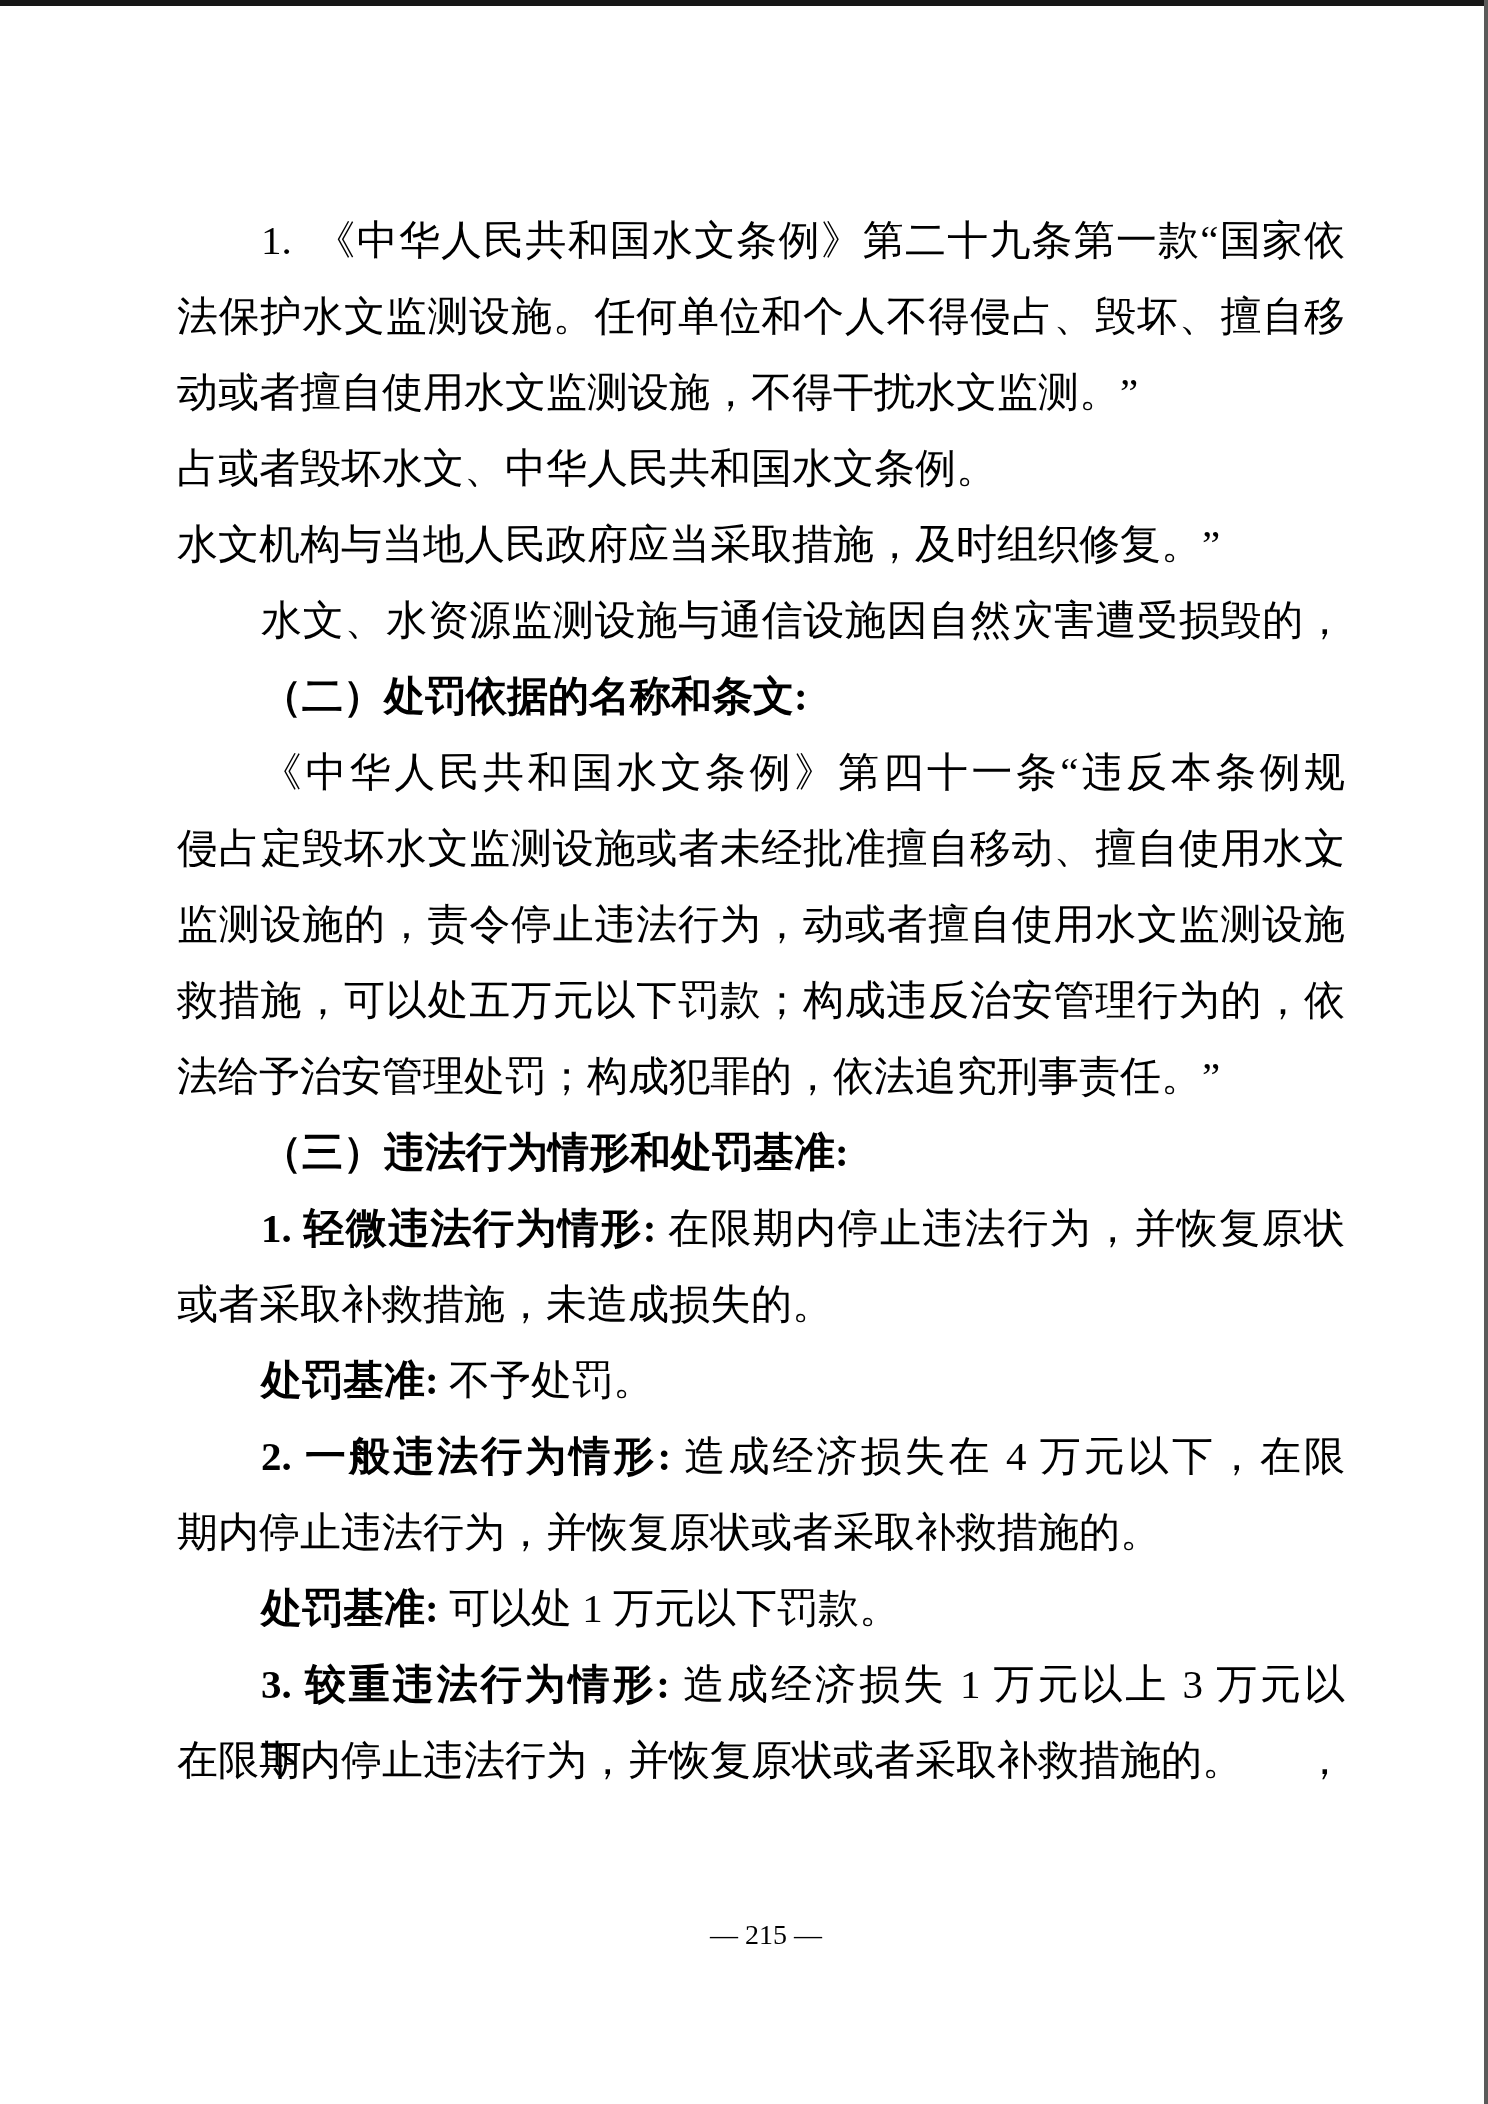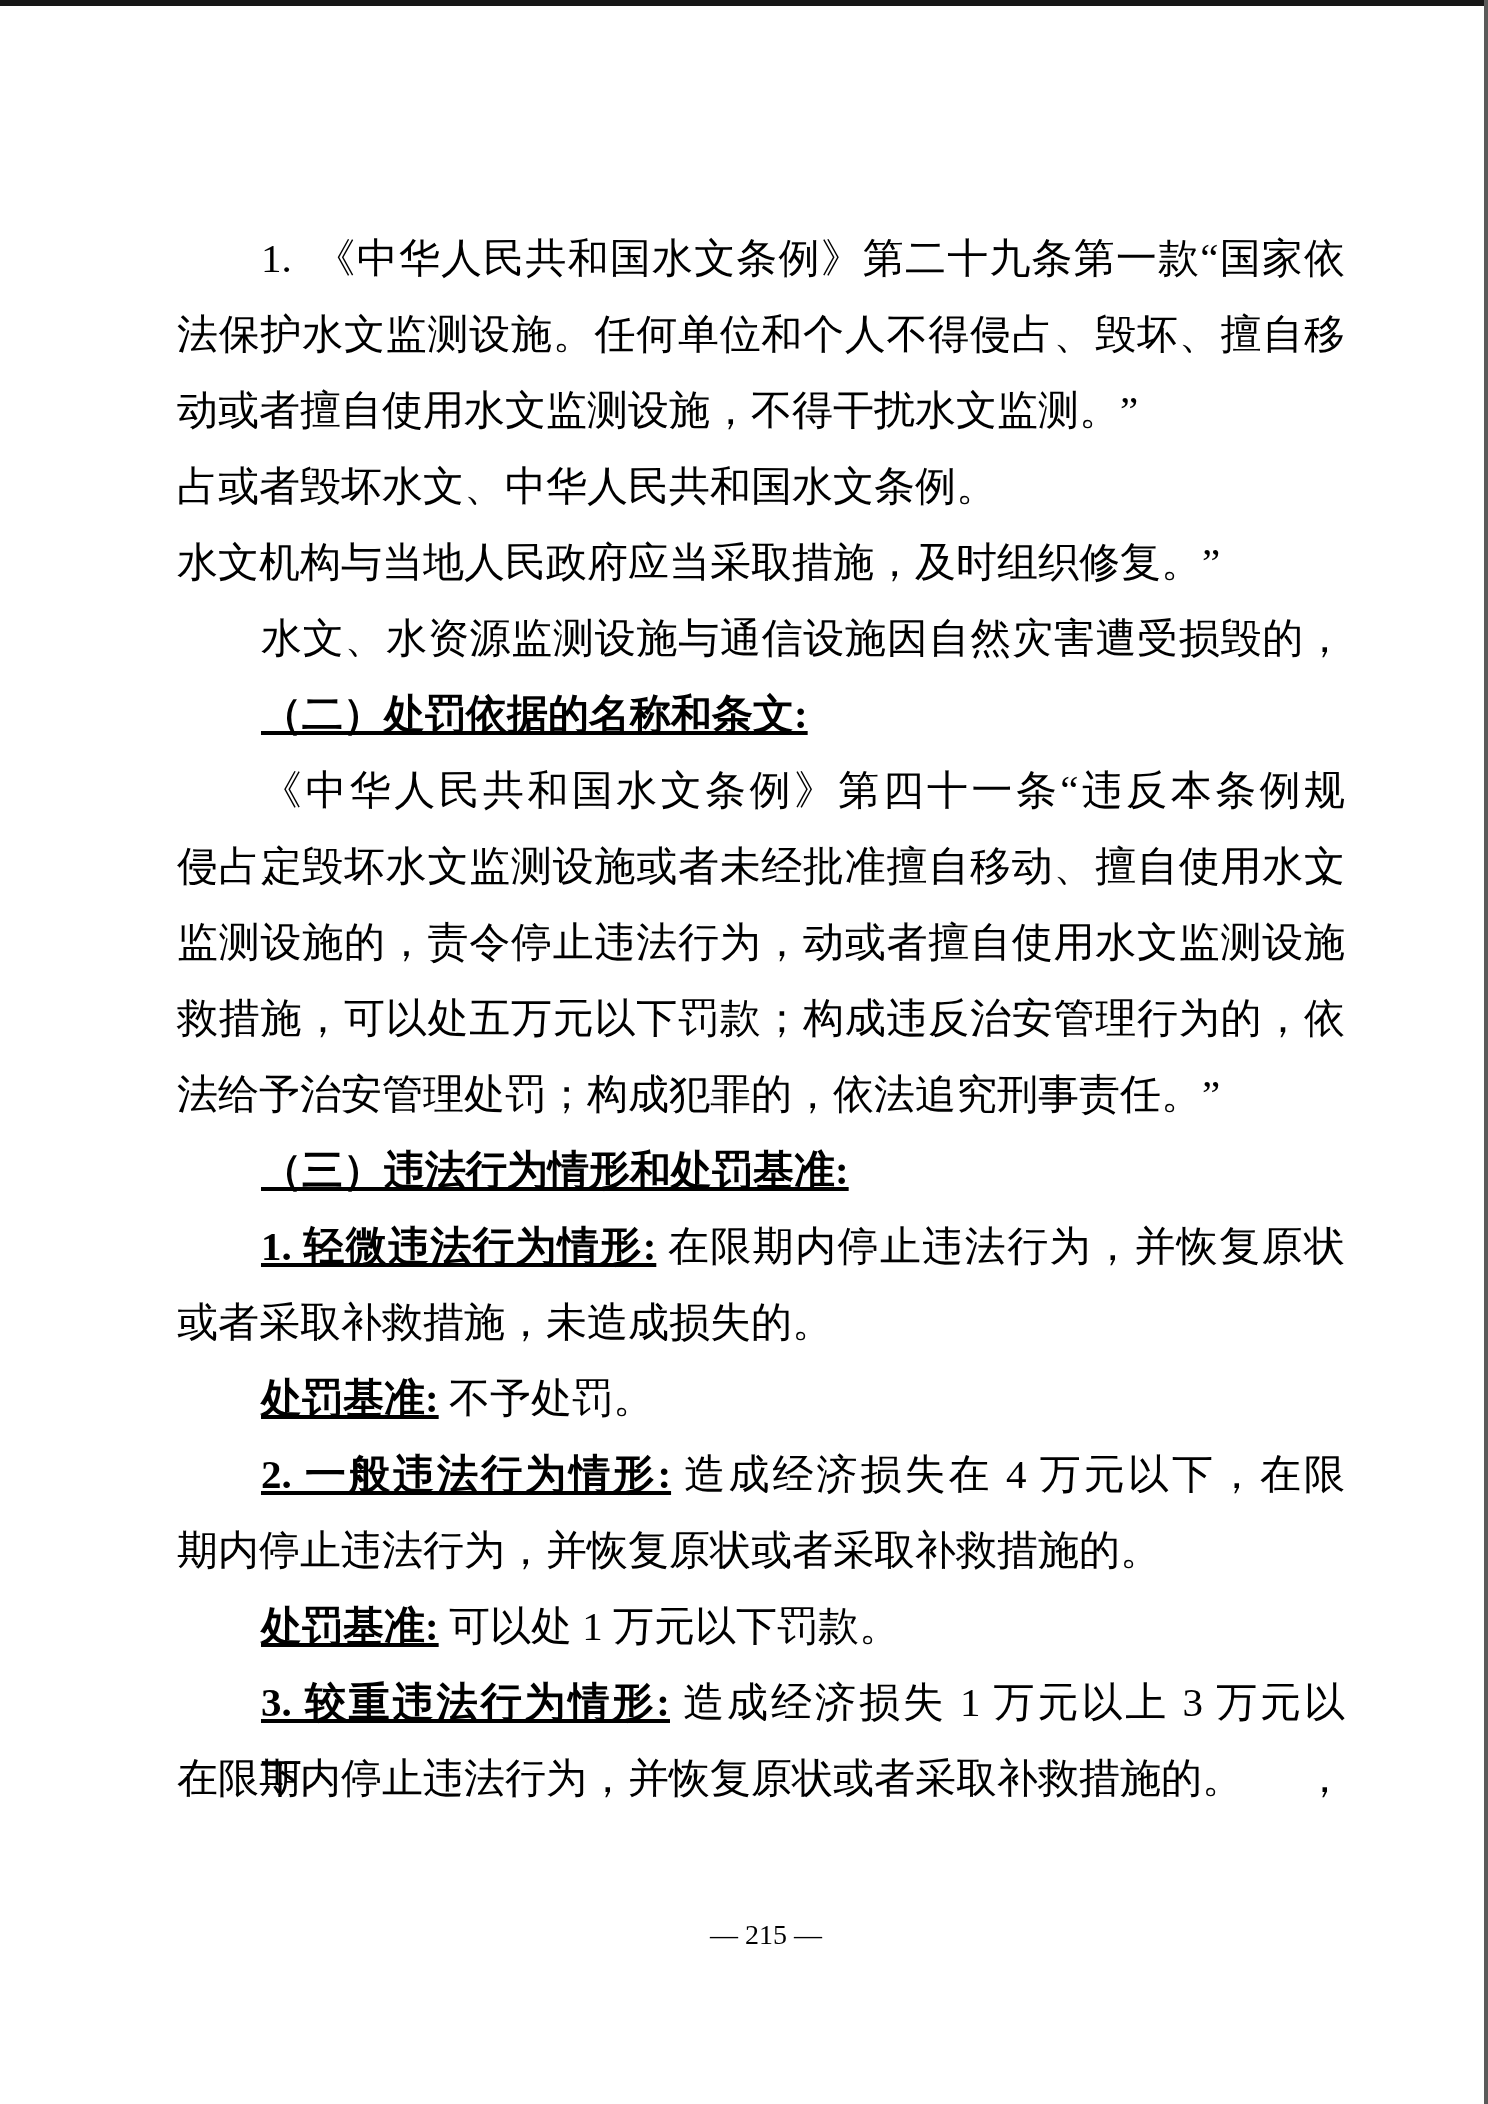--- a/index.html
+++ b/index.html
@@ -20,37 +20,37 @@
   }
   .edge-right {
     position: absolute;
     top: 0; right: 0;
     width: 4px; height: 2104px;
     background: #5a5a5a;
   }
   .doc-body {
     position: absolute;
     left: 177px;
-    top: 220px;
+    top: 202px;
     width: 1168px;
   }
   .line {
     height: 76px;
     line-height: 76px;
     font-size: 41px;
     white-space: nowrap;
     overflow: visible;
   }
   .line.indent { padding-left: 84px; }
   .line.justify {
     white-space: normal;
     text-align: justify;
     text-align-last: justify;
   }
-  .bold { font-weight: bold; text-decoration: underline; }
+  .bold { font-weight: bold; }
   .page-number {
     position: absolute;
     left: 710px;
     top: 1908px;
     font-size: 28px;
     line-height: 54px;
     white-space: nowrap;
   }
 </style>
 </head>

